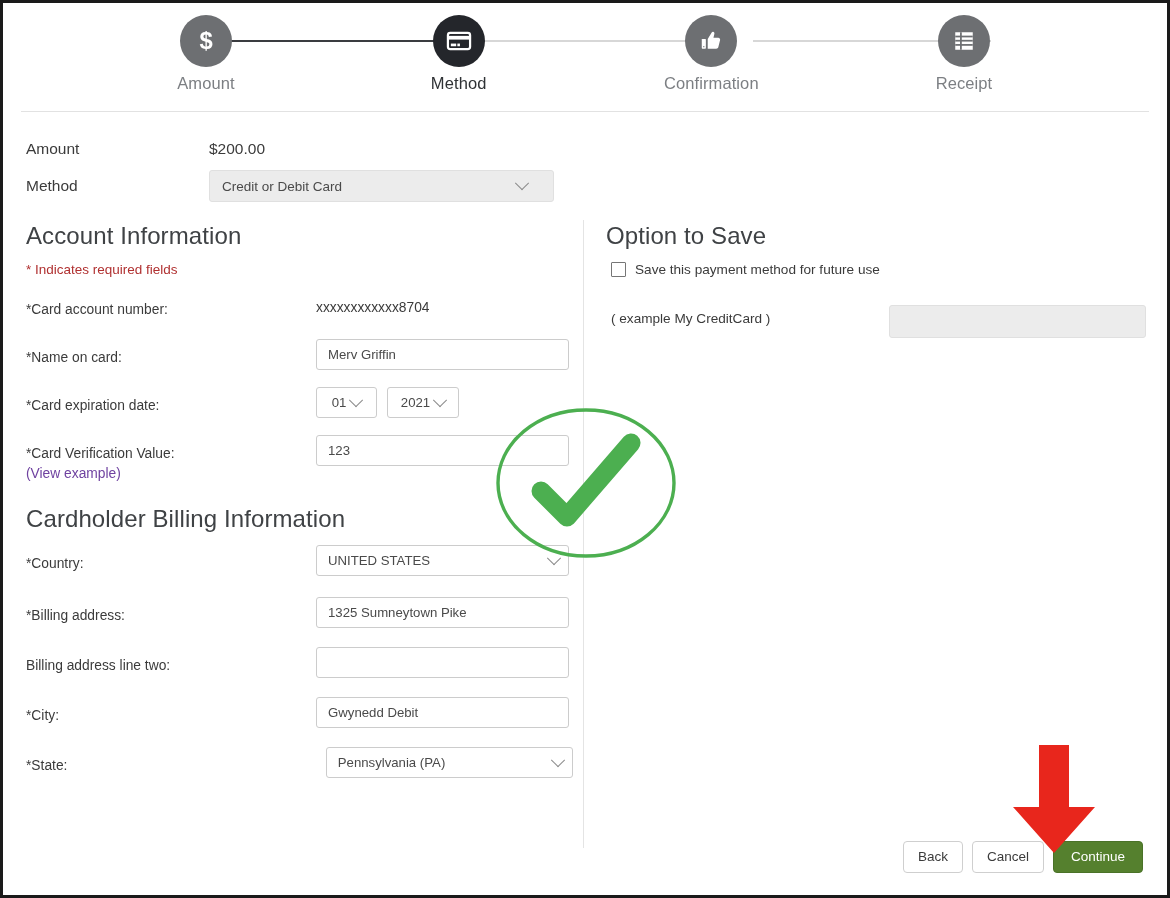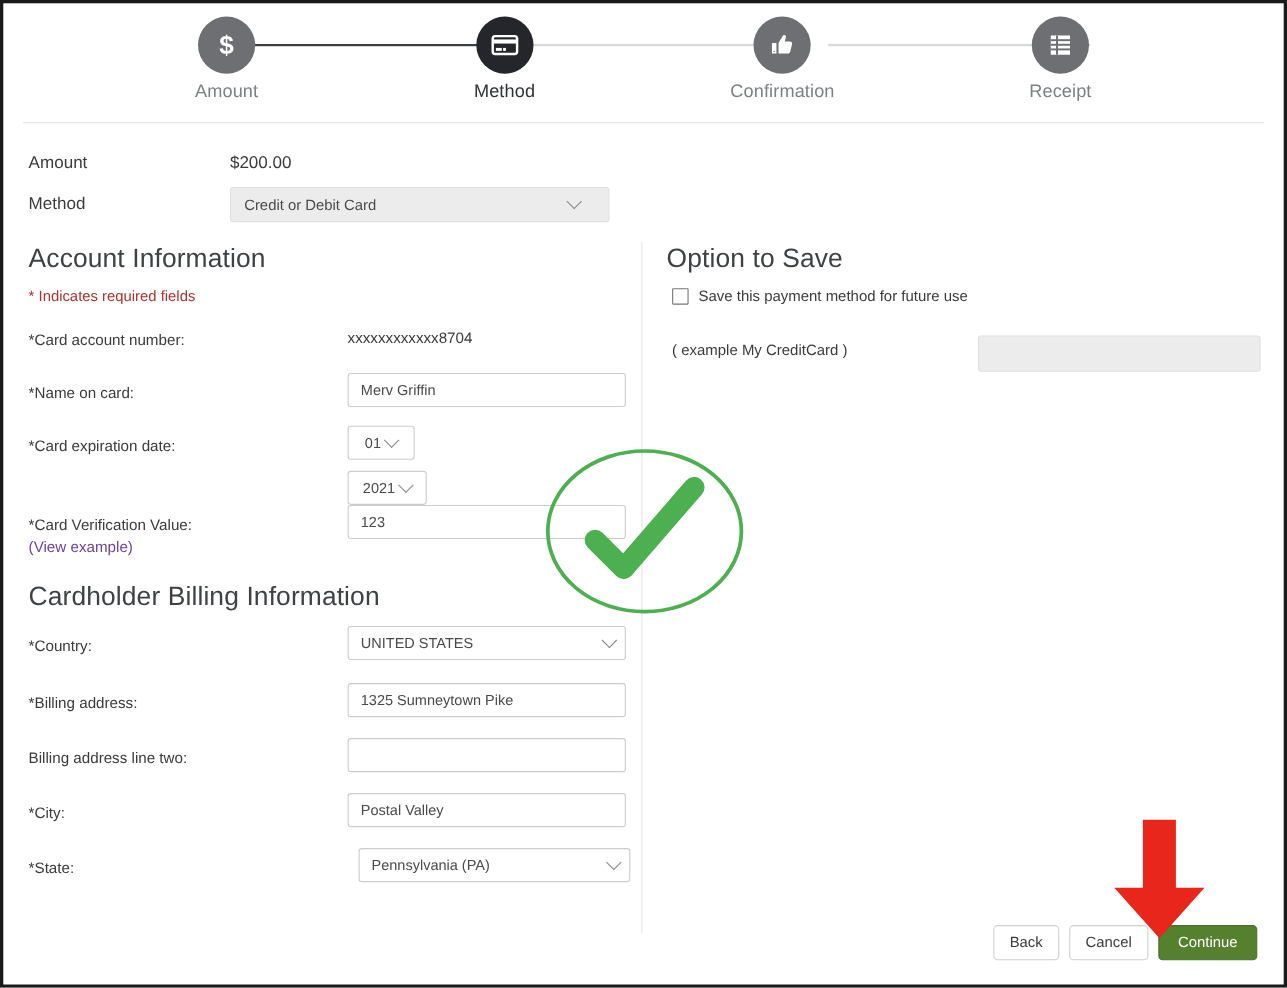--- a/index.html
+++ b/index.html
@@ -202,21 +202,21 @@
     justify-content: space-between;
     padding: 0 9px 0 11px;
     box-sizing: border-box;
   }
   .select-small {
     width: 61px;
     justify-content: center;
     padding: 0 6px;
     gap: 5px;
   }
-  .exp-group { display: flex; gap: 10px; flex-direction: column; }
+  .exp-group { display: flex; gap: 10px; }
 
   .chev {
     display: inline-block;
     width: 9px;
     height: 9px;
     border-right: 1.6px solid #8b8b8b;
     border-bottom: 1.6px solid #8b8b8b;
     transform: rotate(45deg) translate(-2px, -2px);
     flex: none;
   }
@@ -438,21 +438,21 @@
           <div class="input">1325 Sumneytown Pike</div>
         </div>
 
         <div class="field-row" style="min-height:50px;">
           <div class="field-label">Billing address line two:</div>
           <div class="input"></div>
         </div>
 
         <div class="field-row" style="min-height:50px;">
           <div class="field-label">*City:</div>
-          <div class="input">Postal Valley</div>
+          <div class="input">Gwynedd Debit</div>
         </div>
 
         <div class="field-row" style="min-height:50px;gap:17px;">
           <div class="field-label">*State:</div>
           <div class="select">
             <span>Pennsylvania (PA)</span>
             <span class="chev"></span>
           </div>
         </div>
 

